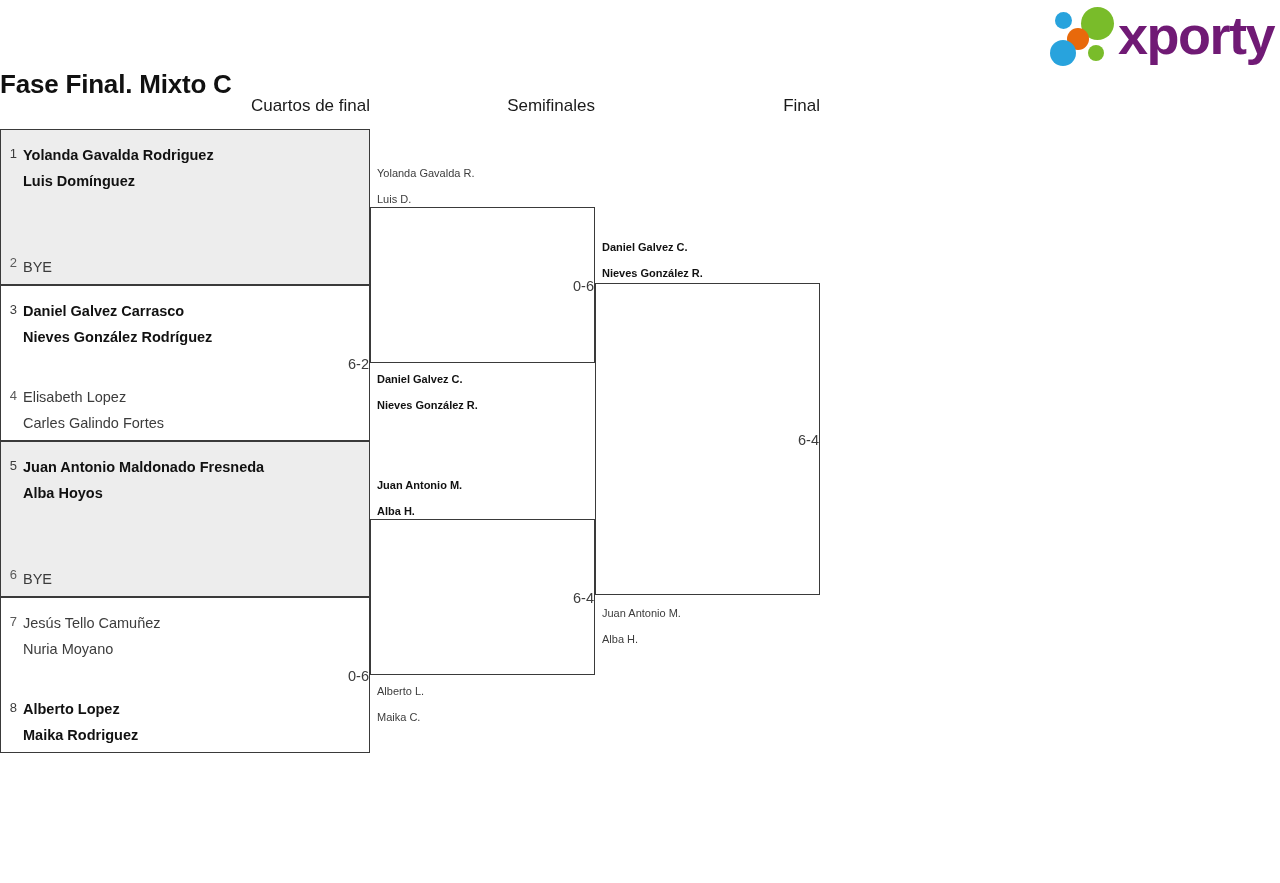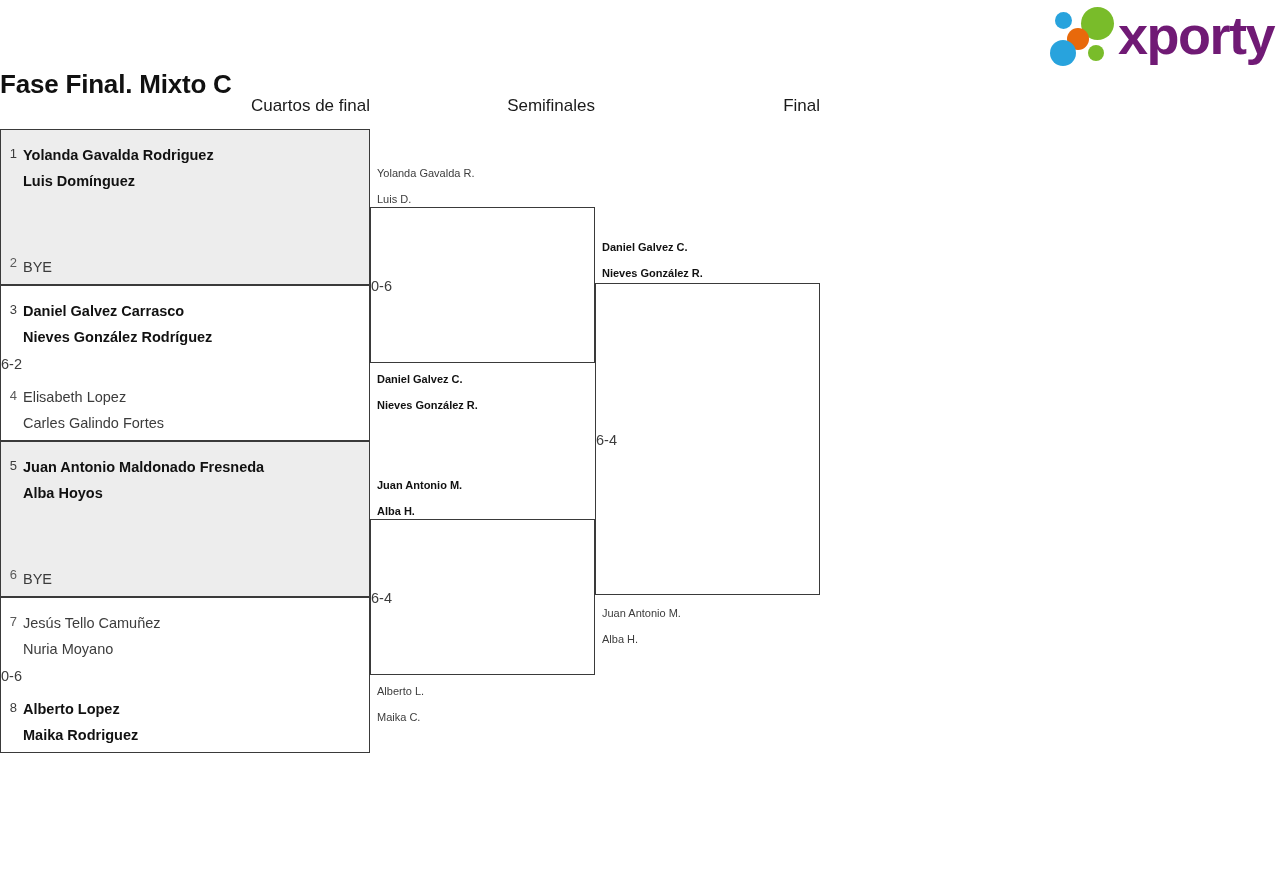--- a/index.html
+++ b/index.html
@@ -88,21 +88,21 @@
     padding-right: 6px;
   }
   .names .nm { display: block; white-space: nowrap; margin-top: 8px; }
   .competitor.winner .names { color: #111111; font-weight: 700; }
   .competitor.winner .seed { color: #3c3c3c; }
   .competitor.single .names { padding-top: 3px; }
 
   .score {
     position: absolute;
     left: 0; width: 100%;
-    text-align: left;
+    text-align: right;
     font-size: 14.5px;
     color: #3c3c3c;
     line-height: 18px;
   }
 
   
   .r1 { left: 0px; width: 370px; height: 156px; }
   #match-r1-m1 { top: 129px; }
   #match-r1-m2 { top: 285px; }
   #match-r1-m3 { top: 441px; }

